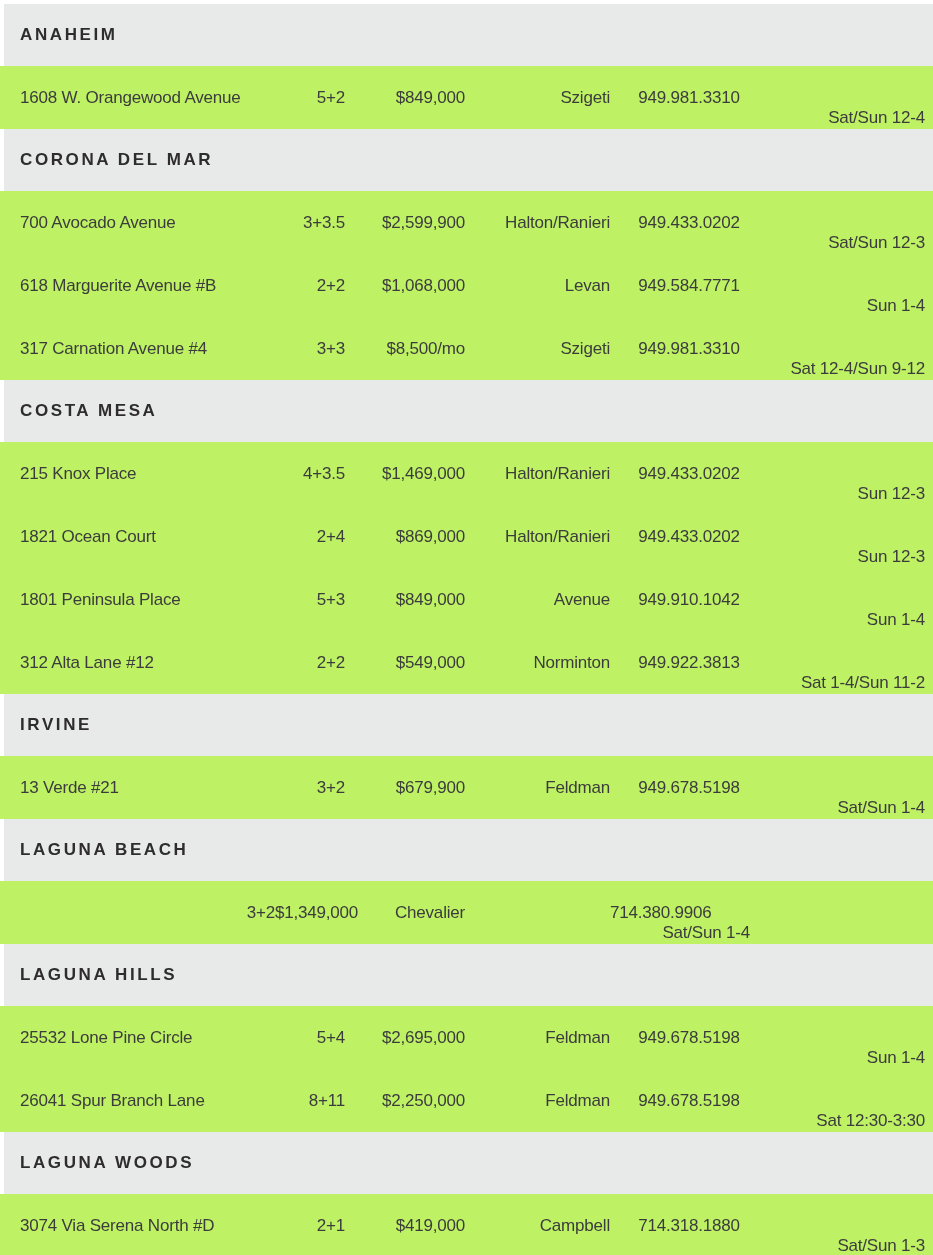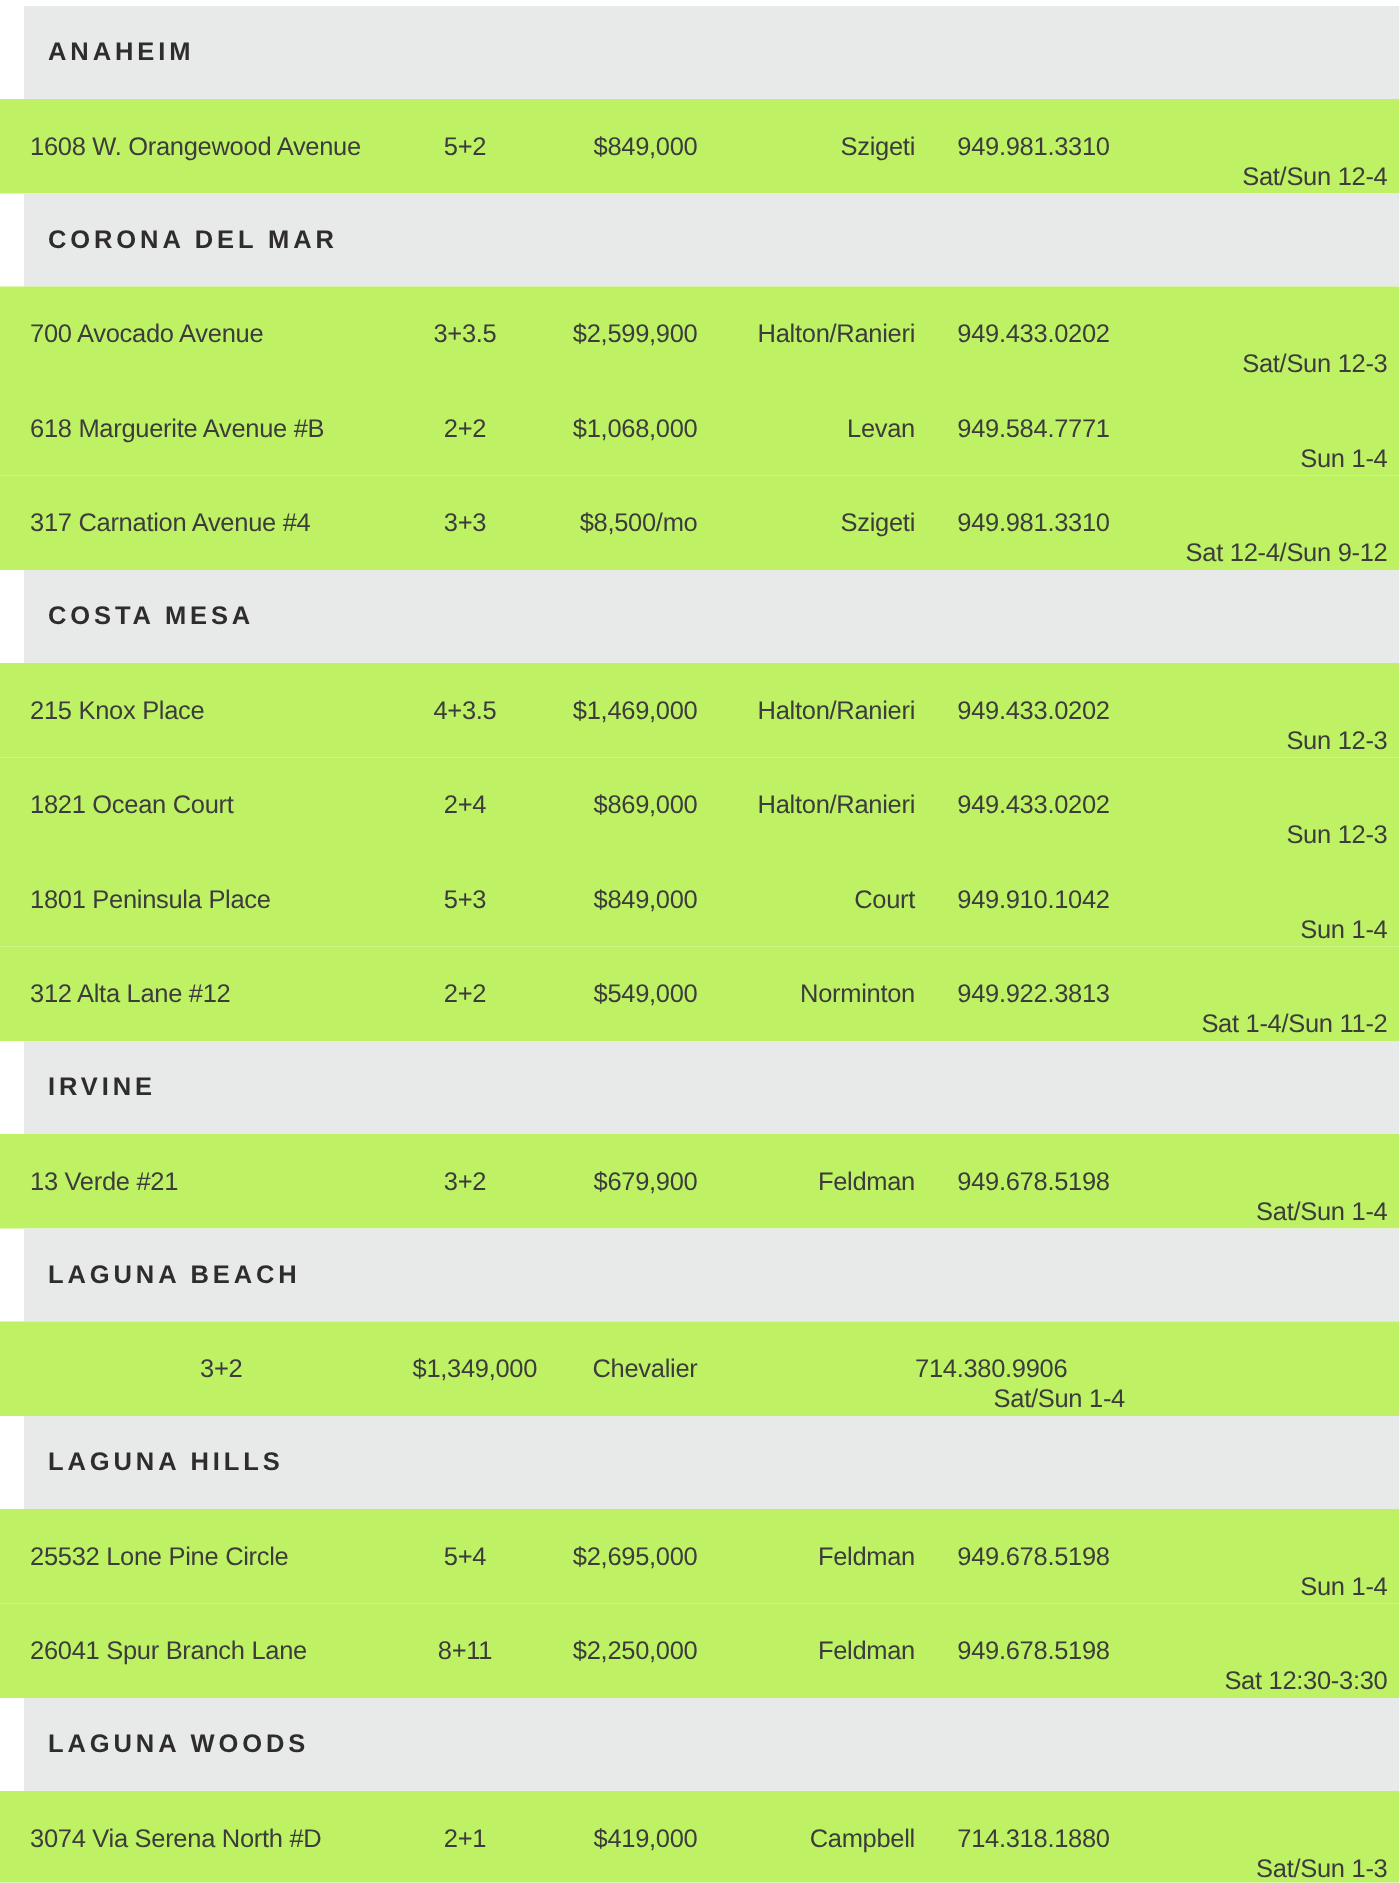--- a/index.html
+++ b/index.html
@@ -14,21 +14,21 @@
     font-family: "Liberation Sans", sans-serif;
     -webkit-font-smoothing: antialiased;
   }
   .sheet {
     width: 933px;
     padding-top: 4px;
     box-sizing: border-box;
   }
   .section-header {
     height: 62px;
-    margin-left: 16px;
+    margin-left: 4px;
     background: var(--band-bg, #e8eae9);
     display: flex;
     align-items: center;
     padding-left: 16px;
     box-sizing: border-box;
   }
   .section-header .city {
     font-size: 17px;
     font-weight: bold;
     letter-spacing: 2.6px;
@@ -43,21 +43,21 @@
     padding: 0 8px 0 20px;
     box-sizing: border-box;
     background: #bef264;
     font-size: 17px;
     letter-spacing: -0.2px;
     color: var(--row-text, #3c3c3c);
     font-stretch: condensed;
     white-space: nowrap;
   }
   .cell-address   { text-align: left; }
-  .cell-beds      { text-align: center; }
+  .cell-beds      { text-align: right; }
   .cell-price     { text-align: right; }
   .cell-agent     { text-align: right; margin-left: 28px; }
   .cell-spacer    { }
   .cell-phone     { text-align: center; }
   .cell-open      { text-align: right; margin-top: 40px; }
 </style>
 </head>
 <body style="background: rgb(255, 255, 255);">
 
 <main class="sheet">
@@ -131,21 +131,21 @@
     <span class="cell-agent">Halton/Ranieri</span>
     <span class="cell-spacer"></span>
     <span class="cell-phone">949.433.0202</span>
     <span class="cell-open">Sun 12-3</span>
   </div>
 
   <div class="listing-row">
     <span class="cell-address">1801 Peninsula Place</span>
     <span class="cell-beds">5+3</span>
     <span class="cell-price">$849,000</span>
-    <span class="cell-agent">Court</span>
+    <span class="cell-agent">Avenue</span>
     <span class="cell-spacer"></span>
     <span class="cell-phone">949.910.1042</span>
     <span class="cell-open">Sun 1-4</span>
   </div>
 
   <div class="listing-row">
     <span class="cell-address">312 Alta Lane #12</span>
     <span class="cell-beds">2+2</span>
     <span class="cell-price">$549,000</span>
     <span class="cell-agent">Norminton</span>

